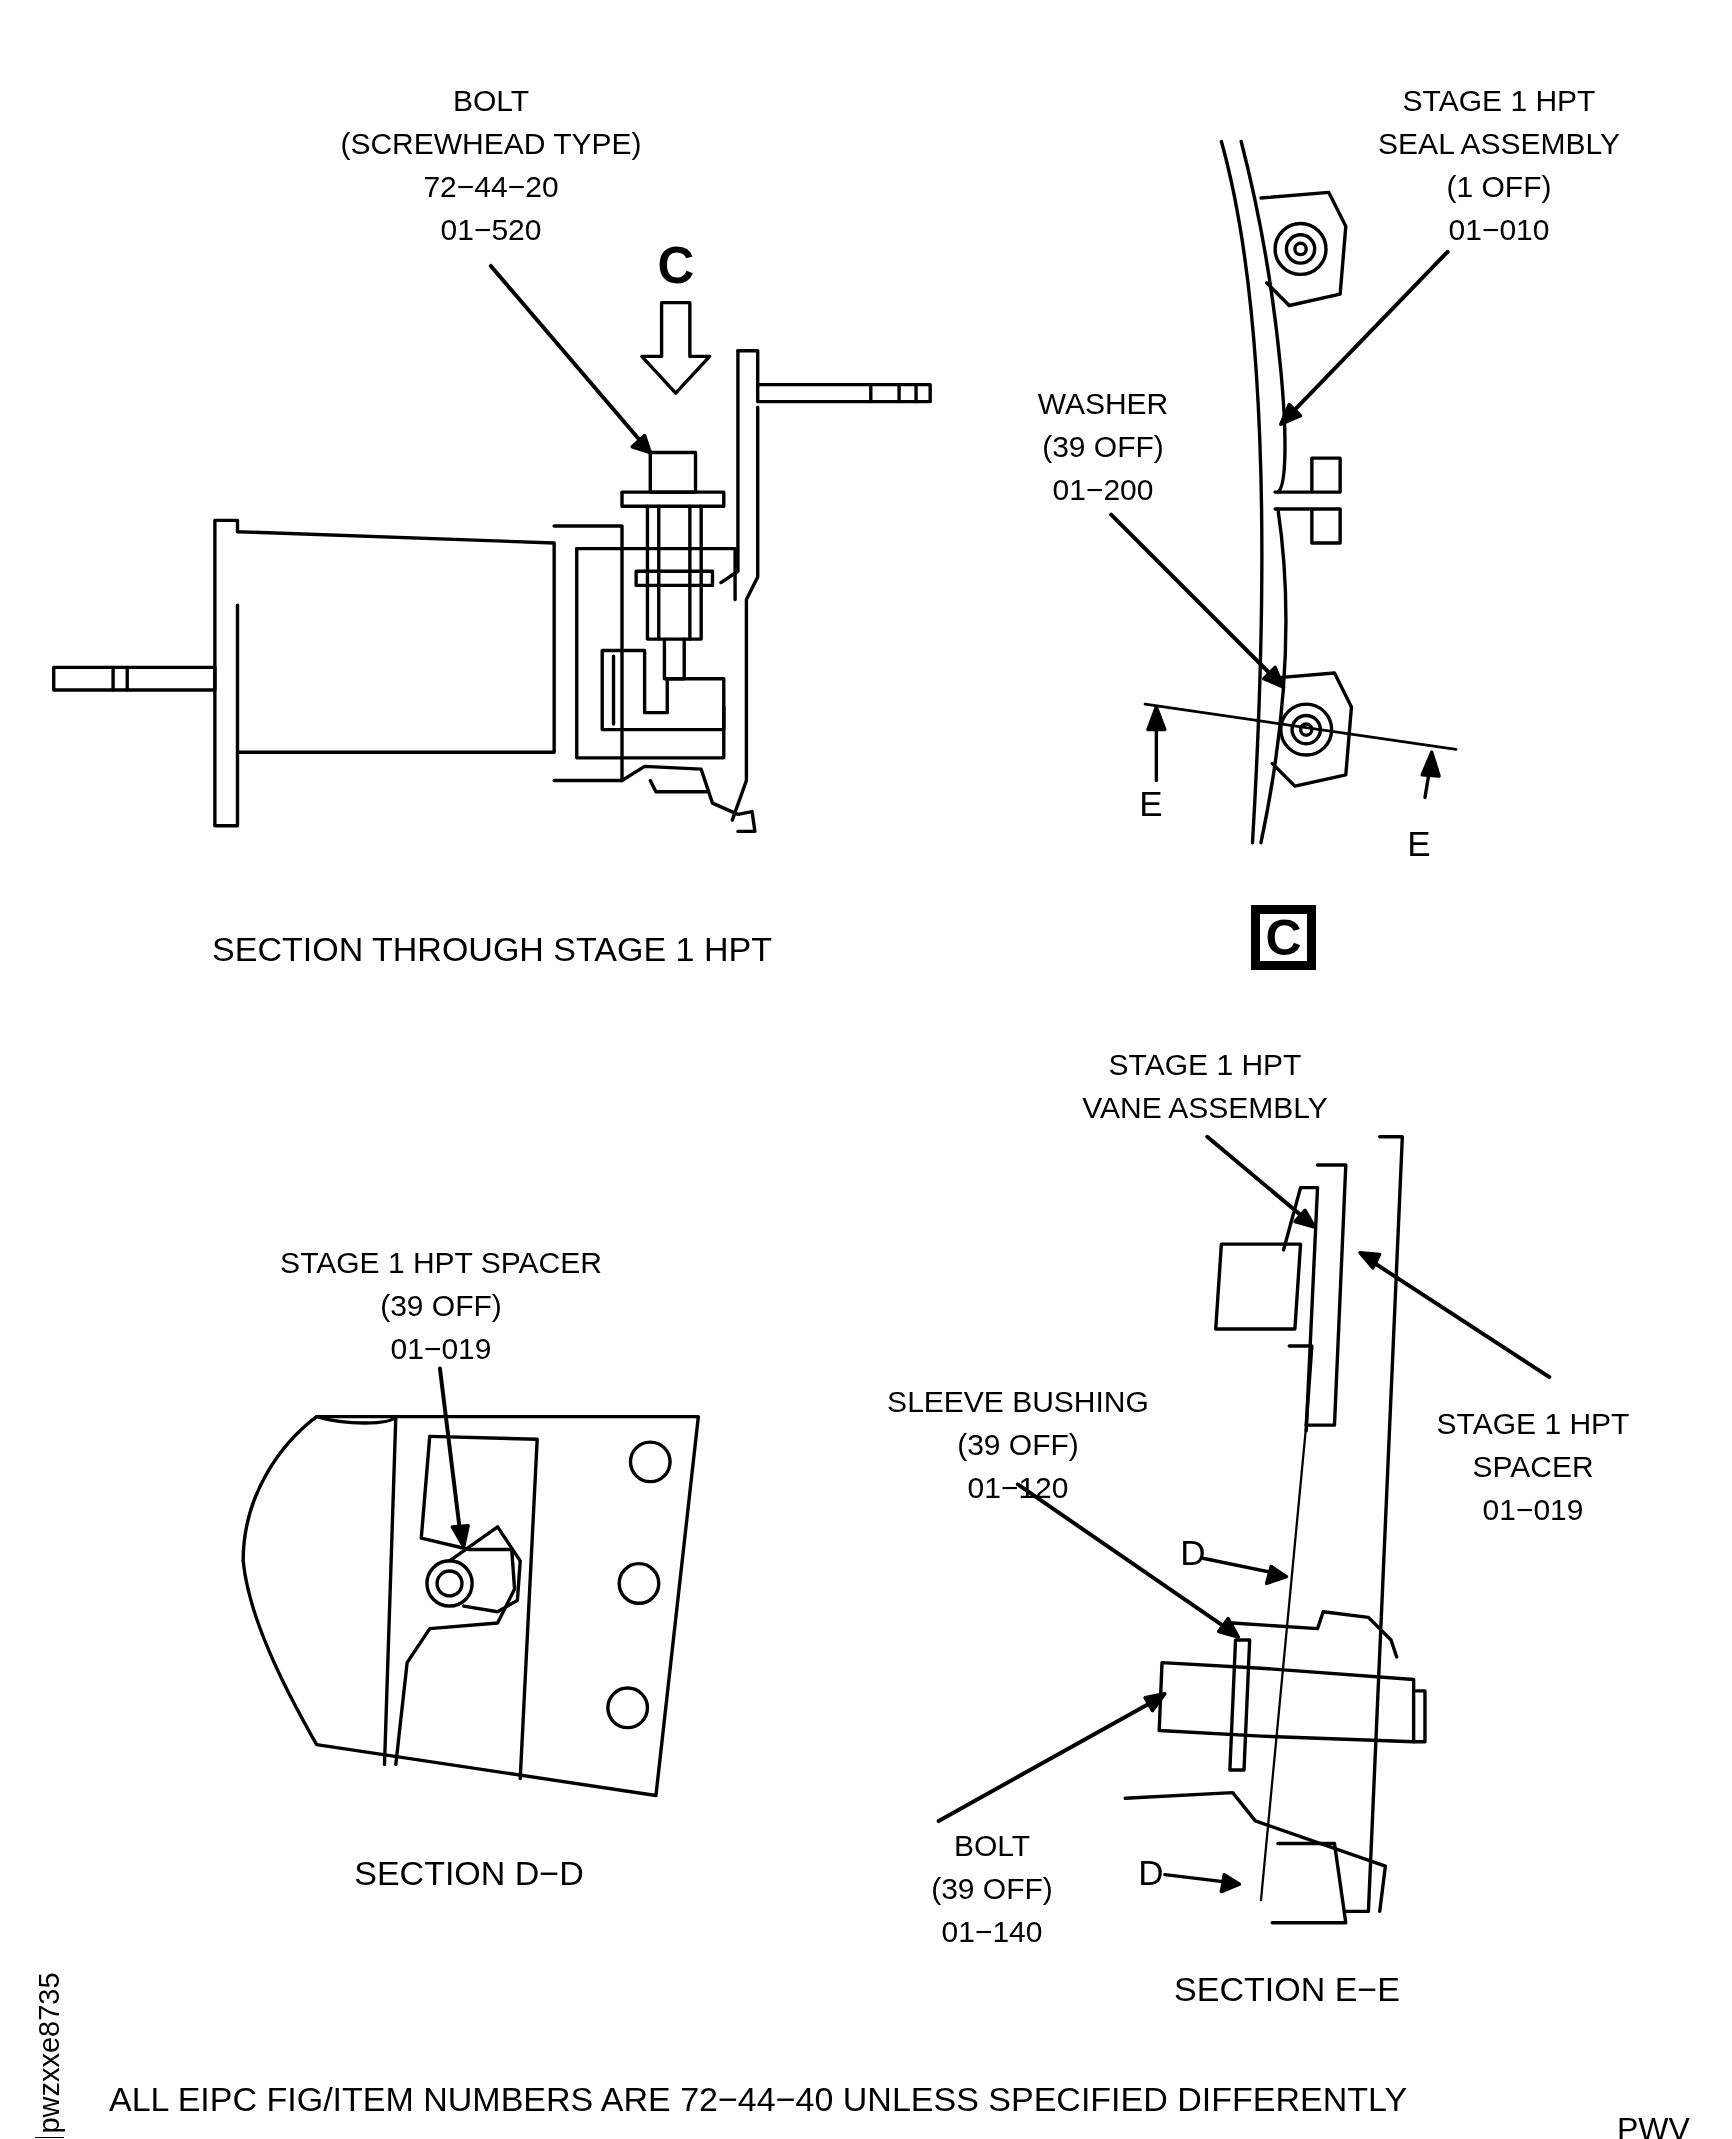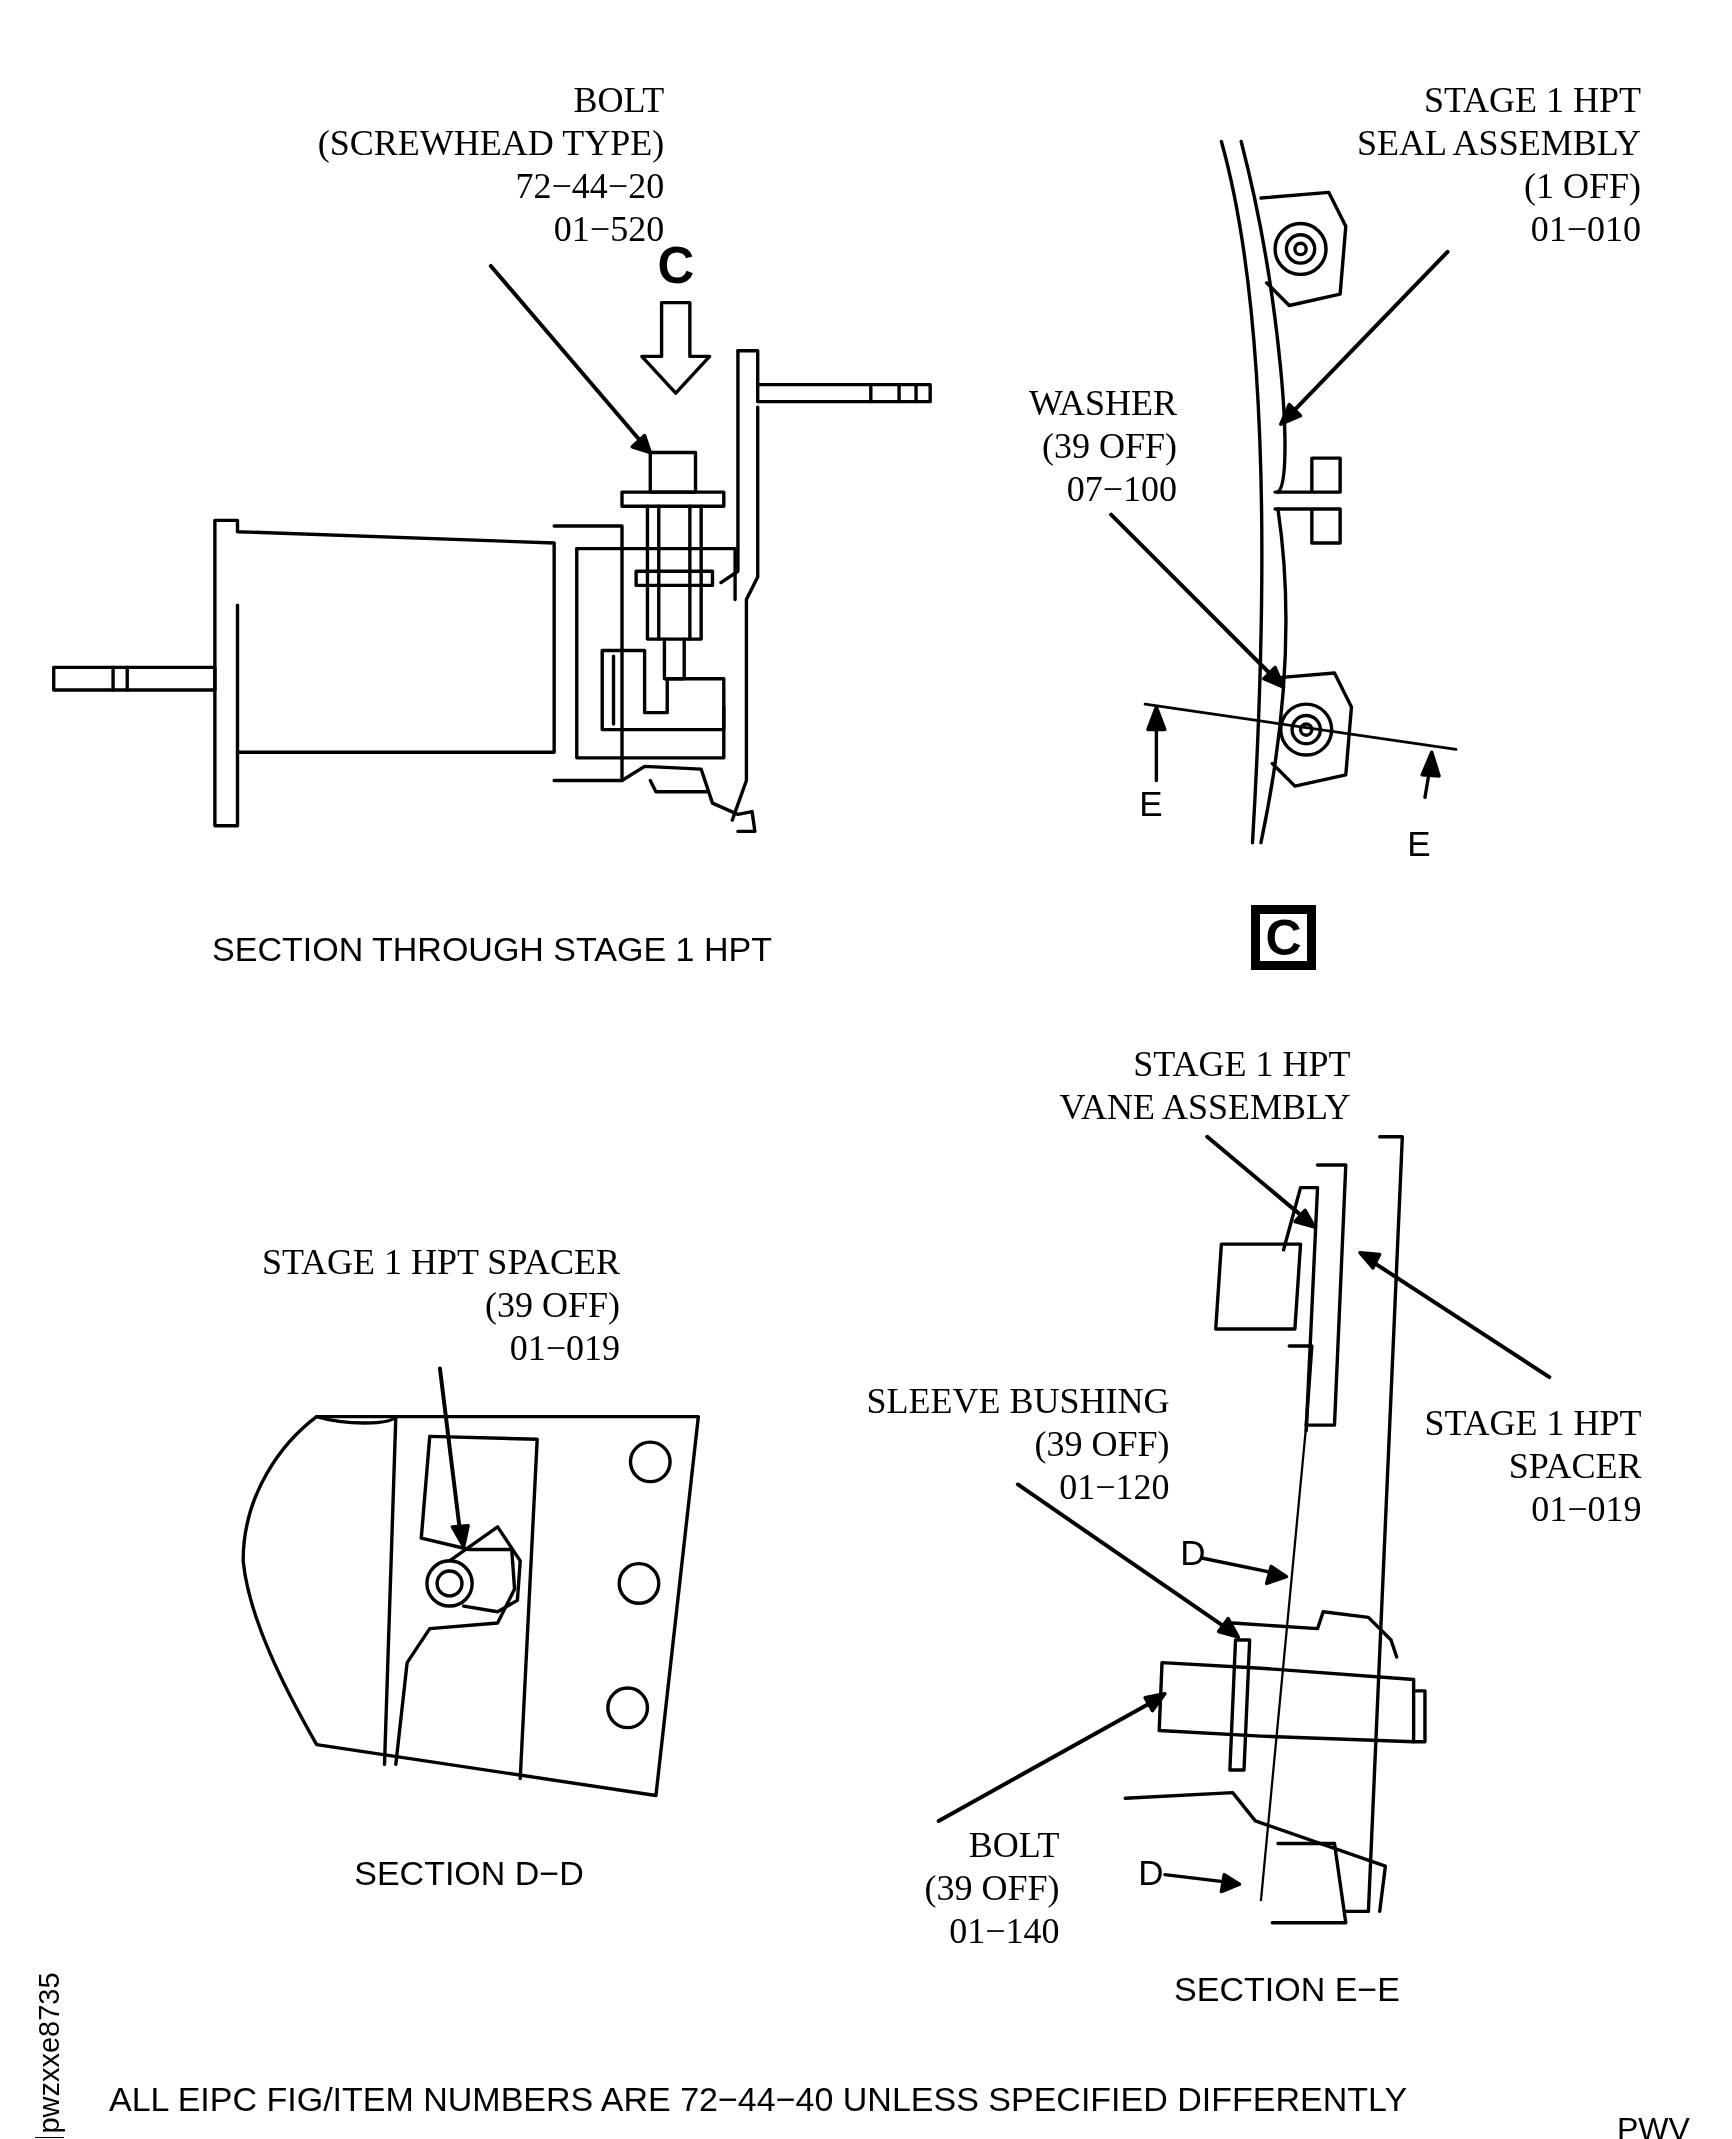--- a/index.html
+++ b/index.html
@@ -1,20 +1,20 @@
 <!DOCTYPE html>
 <html style="font-size:9px"><head>
 <meta charset="utf-8">
 <style>
   html, body { margin: 0; padding: 0; background: #ffffff; }
   body { width: 1732px; height: 2140px; position: relative; overflow: hidden;
          font-family: "Liberation Sans", sans-serif; color: #000; }
   svg.drawing { position: absolute; left: 0; top: 0; }
-  .lbl { position: absolute; text-align: right; font-size: 36px; line-height: 43px;
-         white-space: nowrap; transform: translateX(-50%); font-family: Liberation Serif, serif; }
+  .lbl { position: absolute; text-align: center; font-size: 30px; line-height: 43px;
+         white-space: nowrap; transform: translateX(-50%); }
   .lbl span { display: block; }
   .sect { position: absolute; font-size: 34px; line-height: 43px; white-space: nowrap;
           transform: translateX(-50%); text-align: center; }
   .sect span { display: block; }
   .letter { position: absolute; font-size: 35px; line-height: 35px; transform: translateX(-50%); }
   .bigc { position: absolute; font-size: 51px; font-weight: bold; line-height: 51px; transform: translateX(-50%); }
   .cbox { position: absolute; left: 1251px; top: 905px; width: 65px; height: 65px;
           border: 9px solid #000; box-sizing: border-box; display: flex; align-items: center;
           justify-content: center; font-size: 50px; font-weight: bold; }
   .footer { position: absolute; left: 109px; top: 2082px; font-size: 34px; line-height: 34px; white-space: nowrap; }
@@ -148,21 +148,21 @@
 <div class="lbl" style="left:1499px; top:79px;">
   <span>STAGE 1 HPT</span>
   <span>SEAL ASSEMBLY</span>
   <span>(1 OFF)</span>
   <span>01−010</span>
 </div>
 
 <div class="lbl" style="left:1103px; top:382px;">
   <span>WASHER</span>
   <span>(39 OFF)</span>
-  <span>07−100</span>
+  <span>01−200</span>
 </div>
 
 <div class="letter" style="left:1151px; top:786px;">E</div>
 <div class="letter" style="left:1419px; top:826px;">E</div>
 
 <div class="sect" style="left:492px; top:928px;">
   <span>SECTION THROUGH STAGE 1 HPT</span>
 </div>
 
 <div class="cbox">C</div>

